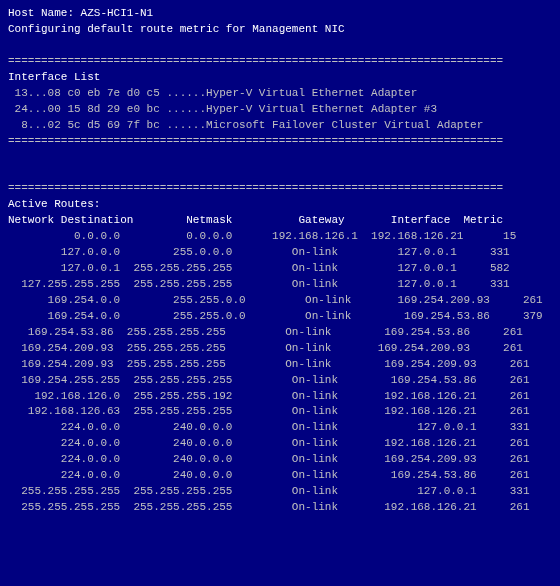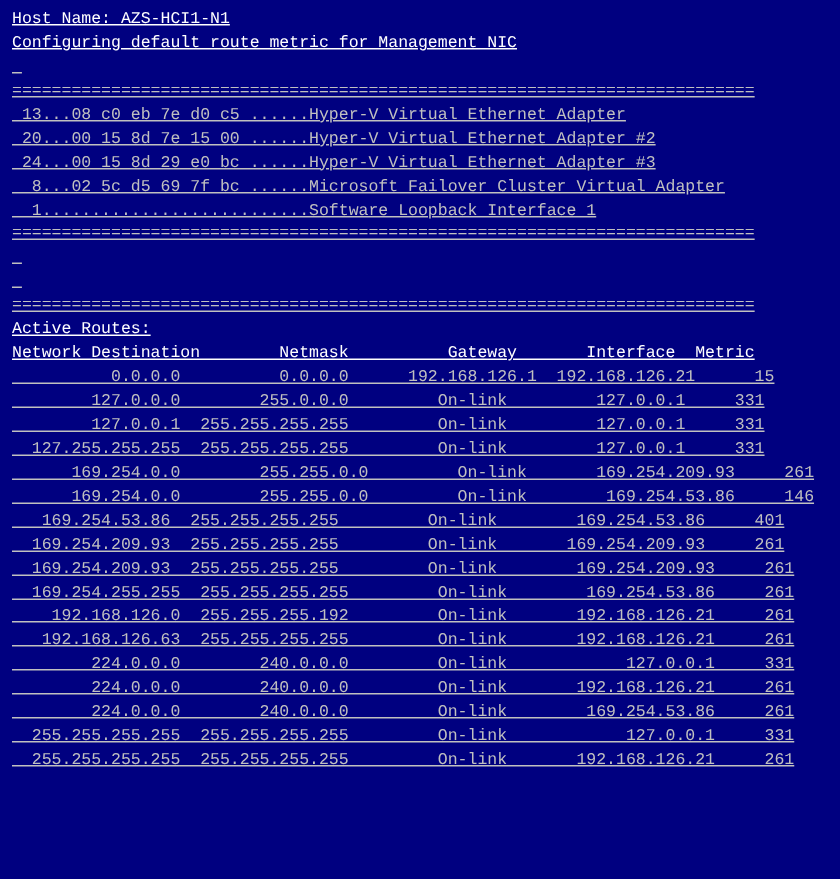--- a/index.html
+++ b/index.html
@@ -13,54 +13,53 @@
       padding: 6px 8px;
       overflow: hidden;
     }
     .terminal {
       width: 100%;
     }
     .line {
       white-space: pre;
       line-height: 1.45;
       display: block;
-      text-decoration: underline;
     }
     .white { color: #ffffff; }
     .gray { color: #c0c0c0; }
   </style>
 </head>
 <body>
 
 <div class="terminal">
 <span class="line white">Host Name: AZS-HCI1-N1</span>
     <span class="line white">Configuring default route metric for Management NIC</span>
     <span class="line gray">&nbsp;</span>
     <span class="line gray">===========================================================================</span>
+    <span class="line white">Interface List</span>
     <span class="line gray"> 13...08 c0 eb 7e d0 c5 ......Hyper-V Virtual Ethernet Adapter</span>
-    <span class="line gray"> 20...00 15 8d 7e 15 00 ......Hyper-V Virtual Ethernet Adapter #2</span>
     <span class="line gray"> 24...00 15 8d 29 e0 bc ......Hyper-V Virtual Ethernet Adapter #3</span>
     <span class="line gray">  8...02 5c d5 69 7f bc ......Microsoft Failover Cluster Virtual Adapter</span>
-    <span class="line gray">  1...........................Software Loopback Interface 1</span>
     <span class="line gray">===========================================================================</span>
     <span class="line gray">&nbsp;</span>
     <span class="line gray">&nbsp;</span>
     <span class="line gray">===========================================================================</span>
     <span class="line white">Active Routes:</span>
     <span class="line white">Network Destination        Netmask          Gateway       Interface  Metric</span>
     <span class="line gray">          0.0.0.0          0.0.0.0      192.168.126.1  192.168.126.21      15</span>
     <span class="line gray">        127.0.0.0        255.0.0.0         On-link         127.0.0.1     331</span>
-    <span class="line gray">        127.0.0.1  255.255.255.255         On-link         127.0.0.1     331</span>
+    <span class="line gray">        127.0.0.1  255.255.255.255         On-link         127.0.0.1     582</span>
     <span class="line gray">  127.255.255.255  255.255.255.255         On-link         127.0.0.1     331</span>
     <span class="line gray">      169.254.0.0        255.255.0.0         On-link       169.254.209.93     261</span>
-    <span class="line gray">      169.254.0.0        255.255.0.0         On-link        169.254.53.86     146</span>
-    <span class="line gray">   169.254.53.86  255.255.255.255         On-link        169.254.53.86     401</span>
+    <span class="line gray">      169.254.0.0        255.255.0.0         On-link        169.254.53.86     379</span>
+    <span class="line gray">   169.254.53.86  255.255.255.255         On-link        169.254.53.86     261</span>
     <span class="line gray">  169.254.209.93  255.255.255.255         On-link       169.254.209.93     261</span>
     <span class="line gray">  169.254.209.93  255.255.255.255         On-link        169.254.209.93     261</span>
     <span class="line gray">  169.254.255.255  255.255.255.255         On-link        169.254.53.86     261</span>
     <span class="line gray">    192.168.126.0  255.255.255.192         On-link       192.168.126.21     261</span>
     <span class="line gray">   192.168.126.63  255.255.255.255         On-link       192.168.126.21     261</span>
     <span class="line gray">        224.0.0.0        240.0.0.0         On-link            127.0.0.1     331</span>
     <span class="line gray">        224.0.0.0        240.0.0.0         On-link       192.168.126.21     261</span>
+    <span class="line gray">        224.0.0.0        240.0.0.0         On-link       169.254.209.93     261</span>
     <span class="line gray">        224.0.0.0        240.0.0.0         On-link        169.254.53.86     261</span>
     <span class="line gray">  255.255.255.255  255.255.255.255         On-link            127.0.0.1     331</span>
     <span class="line gray">  255.255.255.255  255.255.255.255         On-link       192.168.126.21     261</span>
   </div>
 
 </body></html>

